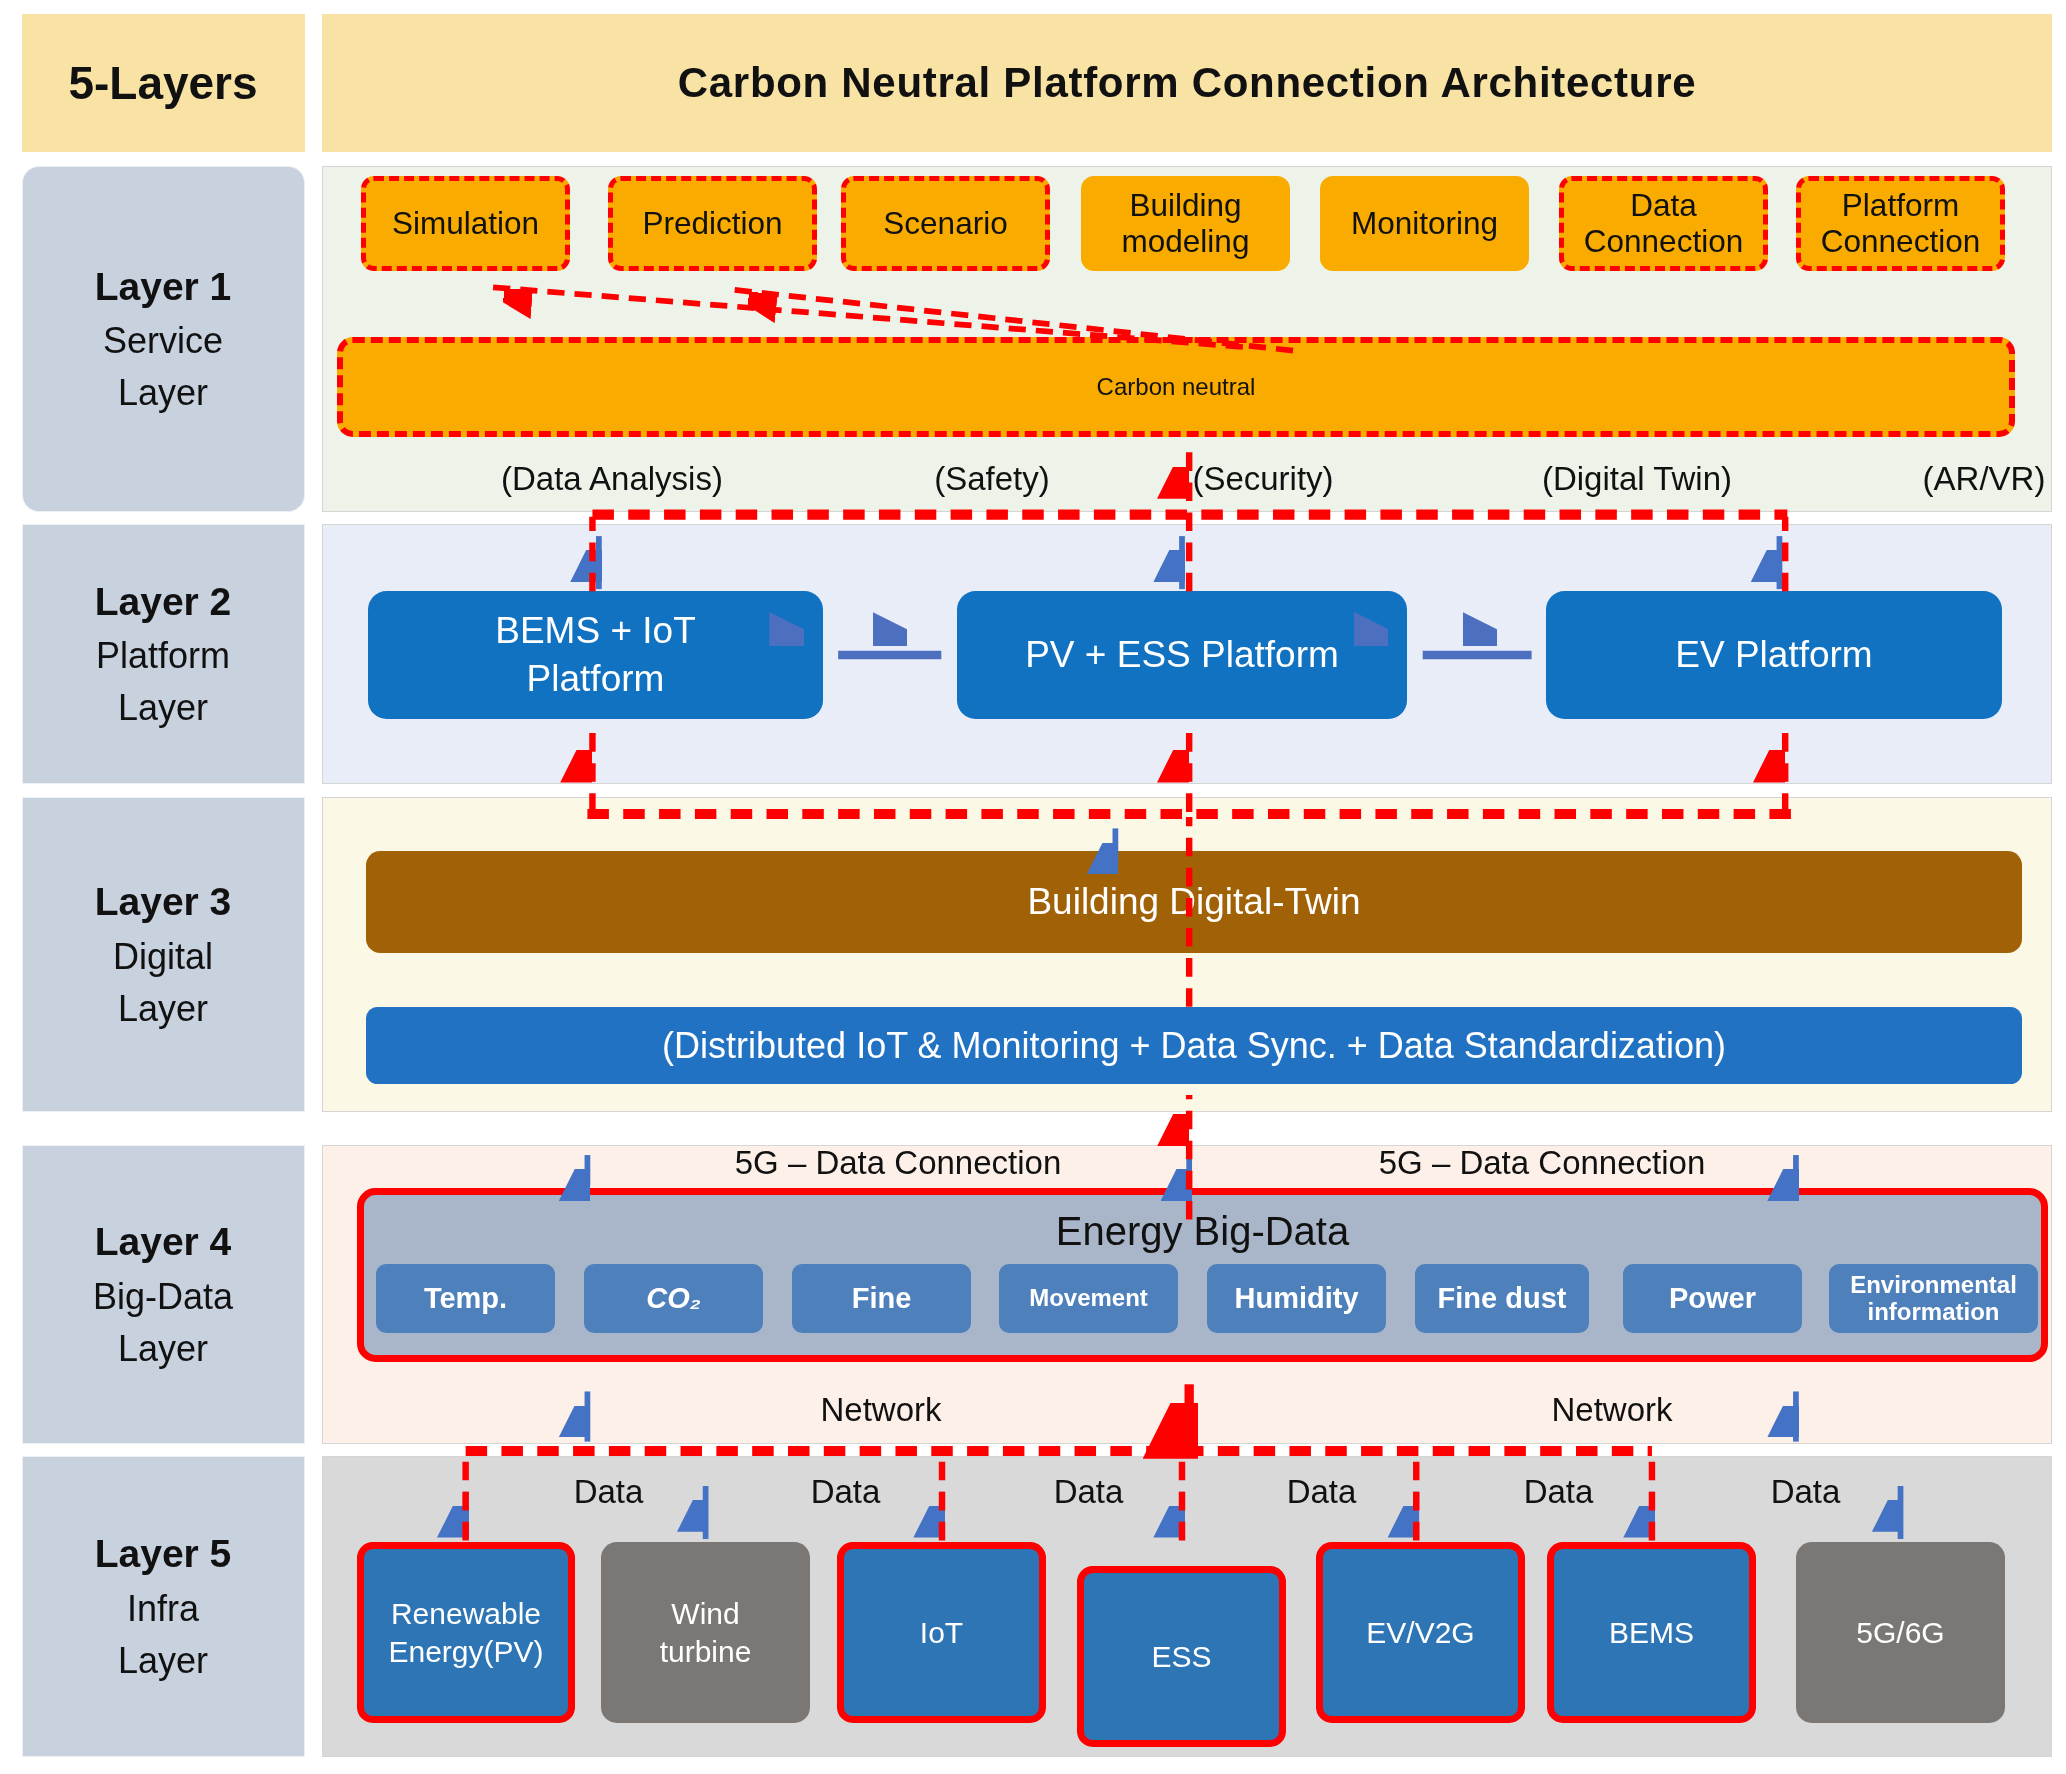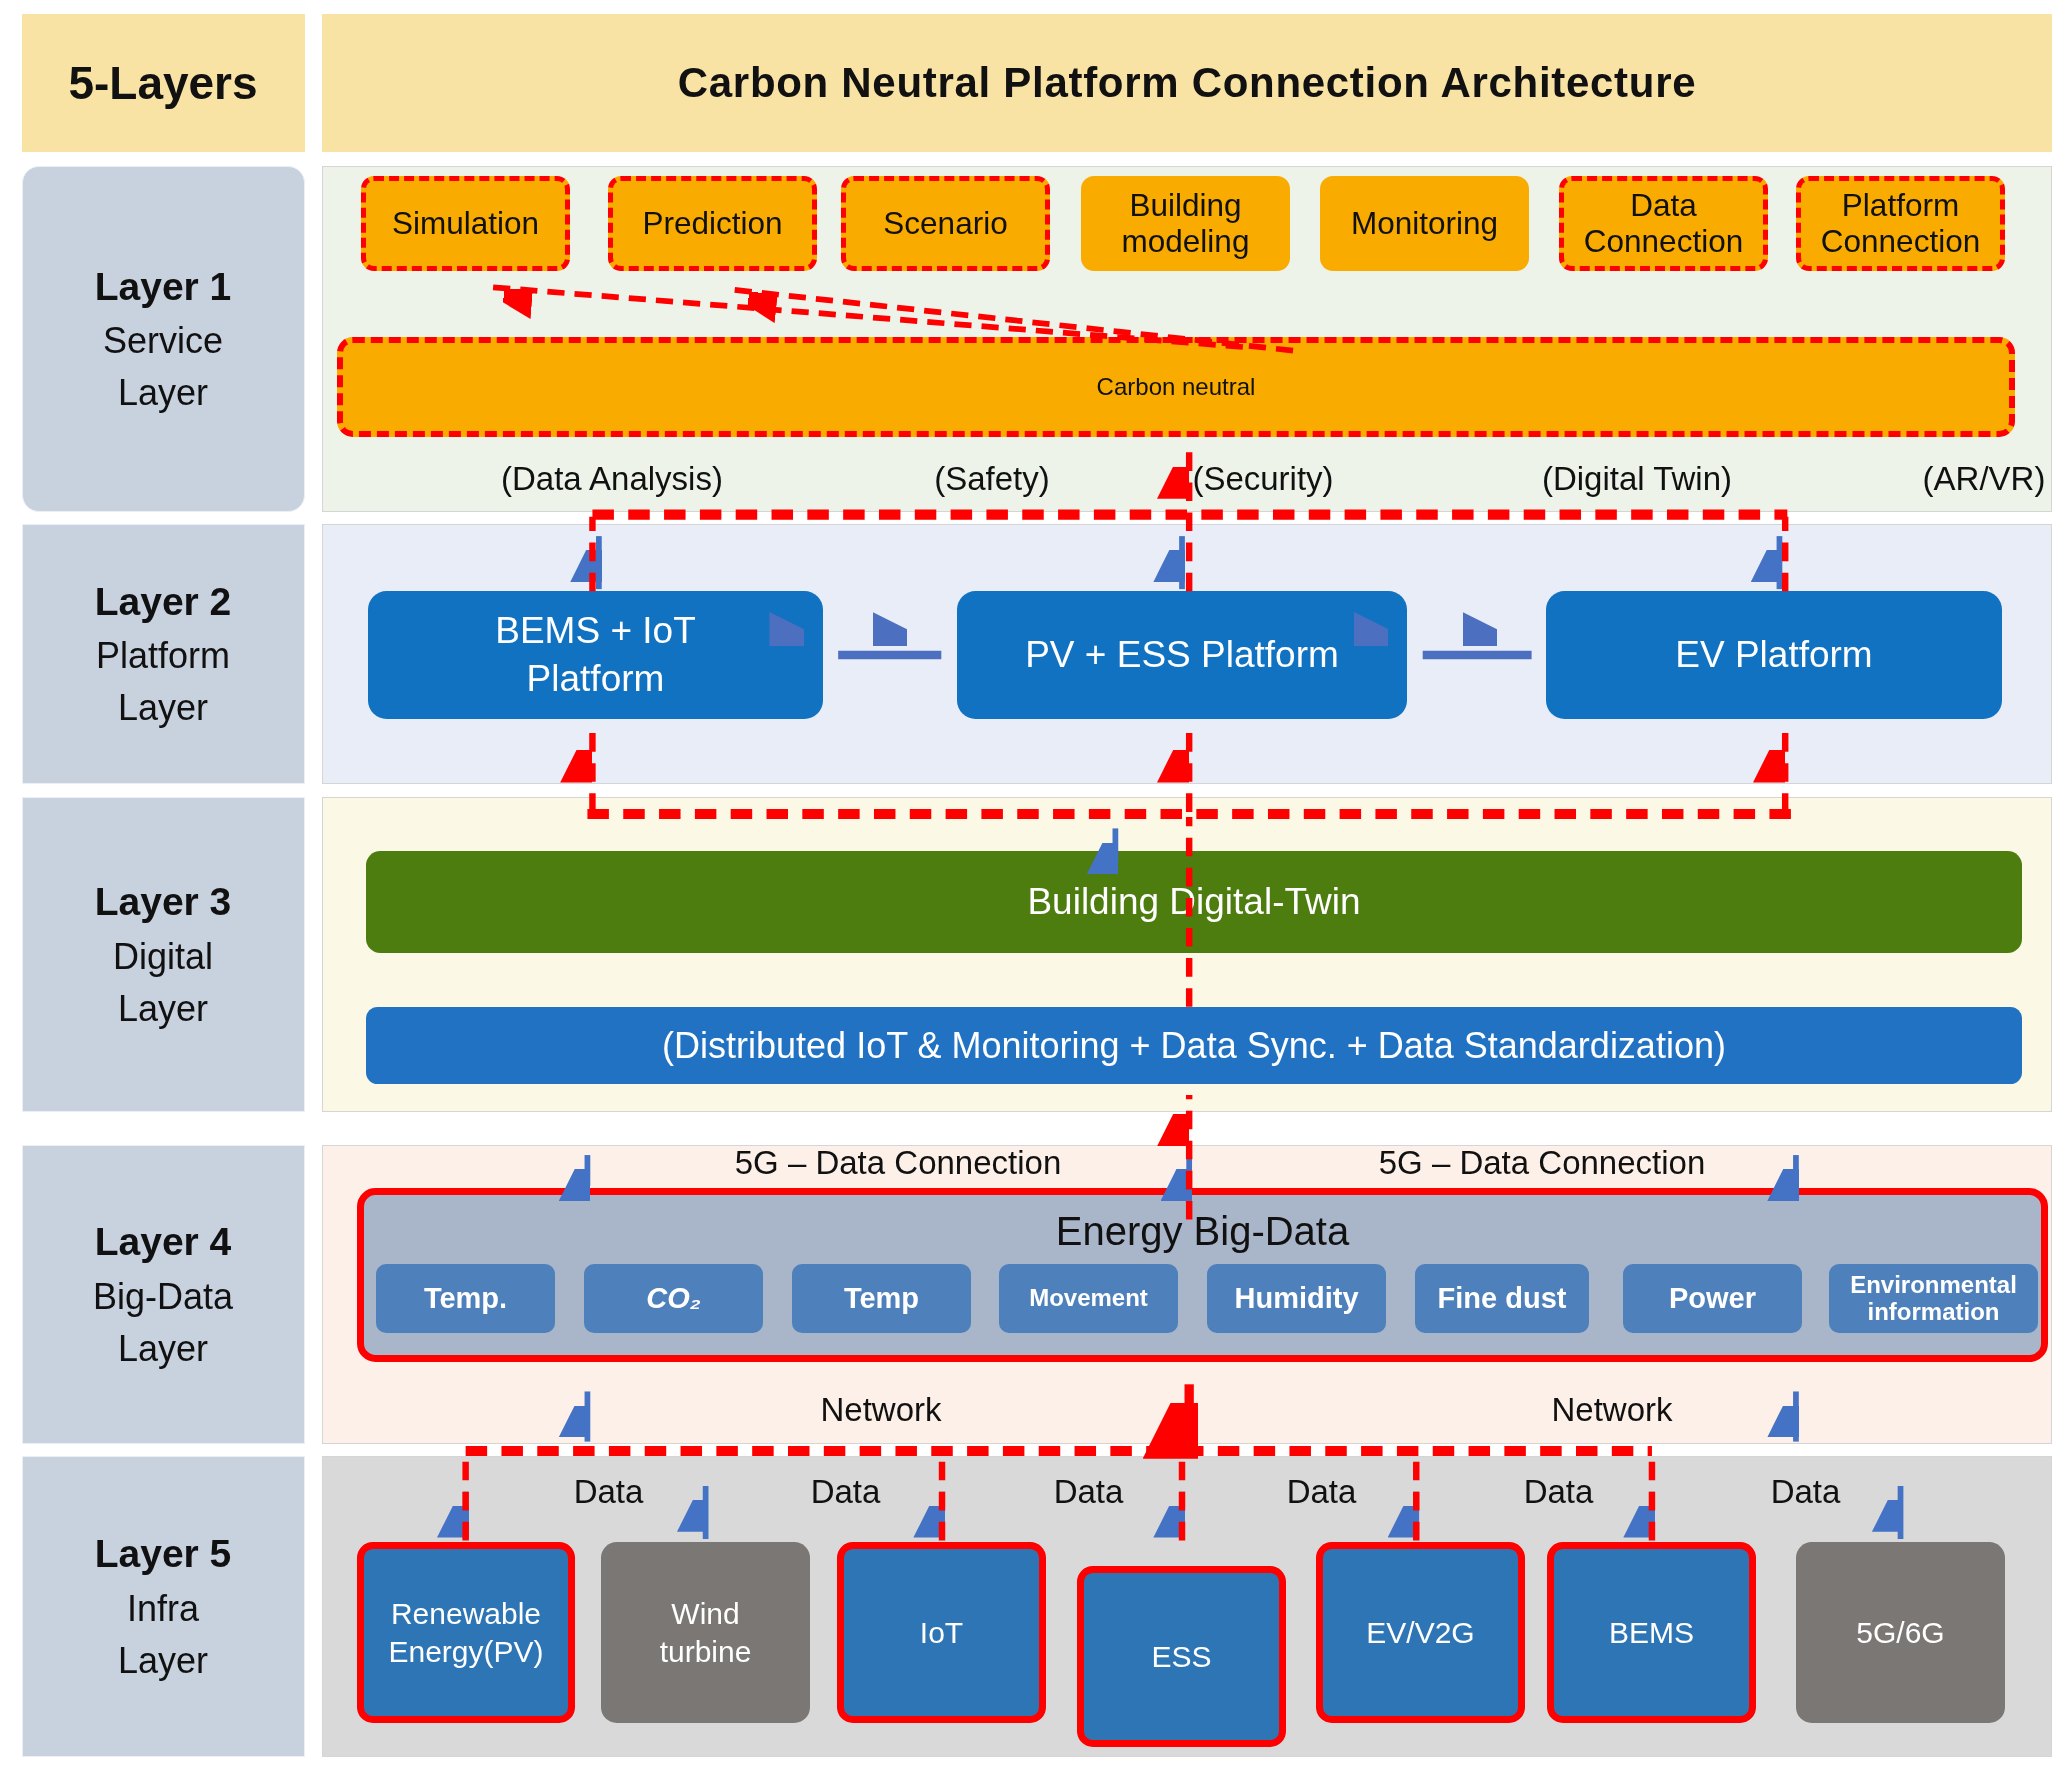--- a/index.html
+++ b/index.html
@@ -27,21 +27,21 @@
   .panel-4{background:#FCF0E9;}
   .panel-5{background:#D9D9D9;}
   
   .obox{background:#F9AB00;border-radius:13px;font-size:31.5px;line-height:1.12;color:#111;}
   .obox.dashed{border:5.7px dashed #FF0000;}
   .carbon{background:#F9AB00;border:6.4px dashed #FF0000;border-radius:15.8px;font-size:24px;}
   .caption{font-size:33px;}
   
   .plat{background:#1272C2;color:#fff;border-radius:18.6px;font-size:37px;line-height:1.3;}
   
-  .dtbar{background:#4d7c0f;color:#fff;border-radius:14.3px;font-size:37px;}
+  .dtbar{background:#a16207;color:#fff;border-radius:14.3px;font-size:37px;}
   .distbar{background:#2272C3;color:#fff;border-radius:11.5px;font-size:36px;}
   
   .conn5g{font-size:33px;}
   .energy{background:#A9B5C8;border:7.9px solid #FE0000;border-radius:18.6px;}
   .energy-title{font-size:40px;color:#111;}
   .sensor{background:#4E80BC;color:#fff;border-radius:10px;font-size:29px;font-weight:bold;line-height:1.1;}
   .sensor.small{font-size:24px;}
   .network{font-size:33px;}
   
   .datalbl{font-size:33px;}
@@ -129,21 +129,21 @@
   <div class="abs distbar center" style="left:366px;top:1007px;width:1656px;height:77px;">(Distributed IoT &amp; Monitoring + Data Sync. + Data Standardization)</div>
 
   <div class="abs conn5g center" style="left:719px;top:1143px;width:358px;height:39px;">5G – Data Connection</div>
   <div class="abs conn5g center" style="left:1363px;top:1143px;width:358px;height:39px;">5G – Data Connection</div>
 
   <div class="abs energy" style="left:357px;top:1188px;width:1691px;height:174px;">
     <div class="energy-title center" style="height:72px;">Energy Big-Data</div>
   </div>
   <div class="abs sensor center" style="left:376px;top:1264px;width:179px;height:69px;">Temp.</div>
   <div class="abs sensor center italic" style="left:584px;top:1264px;width:179px;height:69px;">CO₂</div>
-  <div class="abs sensor center" style="left:792px;top:1264px;width:179px;height:69px;">Temp</div>
+  <div class="abs sensor center" style="left:792px;top:1264px;width:179px;height:69px;">Fine</div>
   <div class="abs sensor small center" style="left:999px;top:1264px;width:179px;height:69px;">Movement</div>
   <div class="abs sensor center" style="left:1207px;top:1264px;width:179px;height:69px;">Humidity</div>
   <div class="abs sensor center" style="left:1415px;top:1264px;width:174px;height:69px;">Fine dust</div>
   <div class="abs sensor center" style="left:1623px;top:1264px;width:179px;height:69px;">Power</div>
   <div class="abs sensor small center pre" style="left:1829px;top:1264px;width:209px;height:69px;">Environmental
 information</div>
 
   <div class="abs network center" style="left:702px;top:1390px;width:358px;height:39px;">Network</div>
   <div class="abs network center" style="left:1433px;top:1390px;width:358px;height:39px;">Network</div>
 

